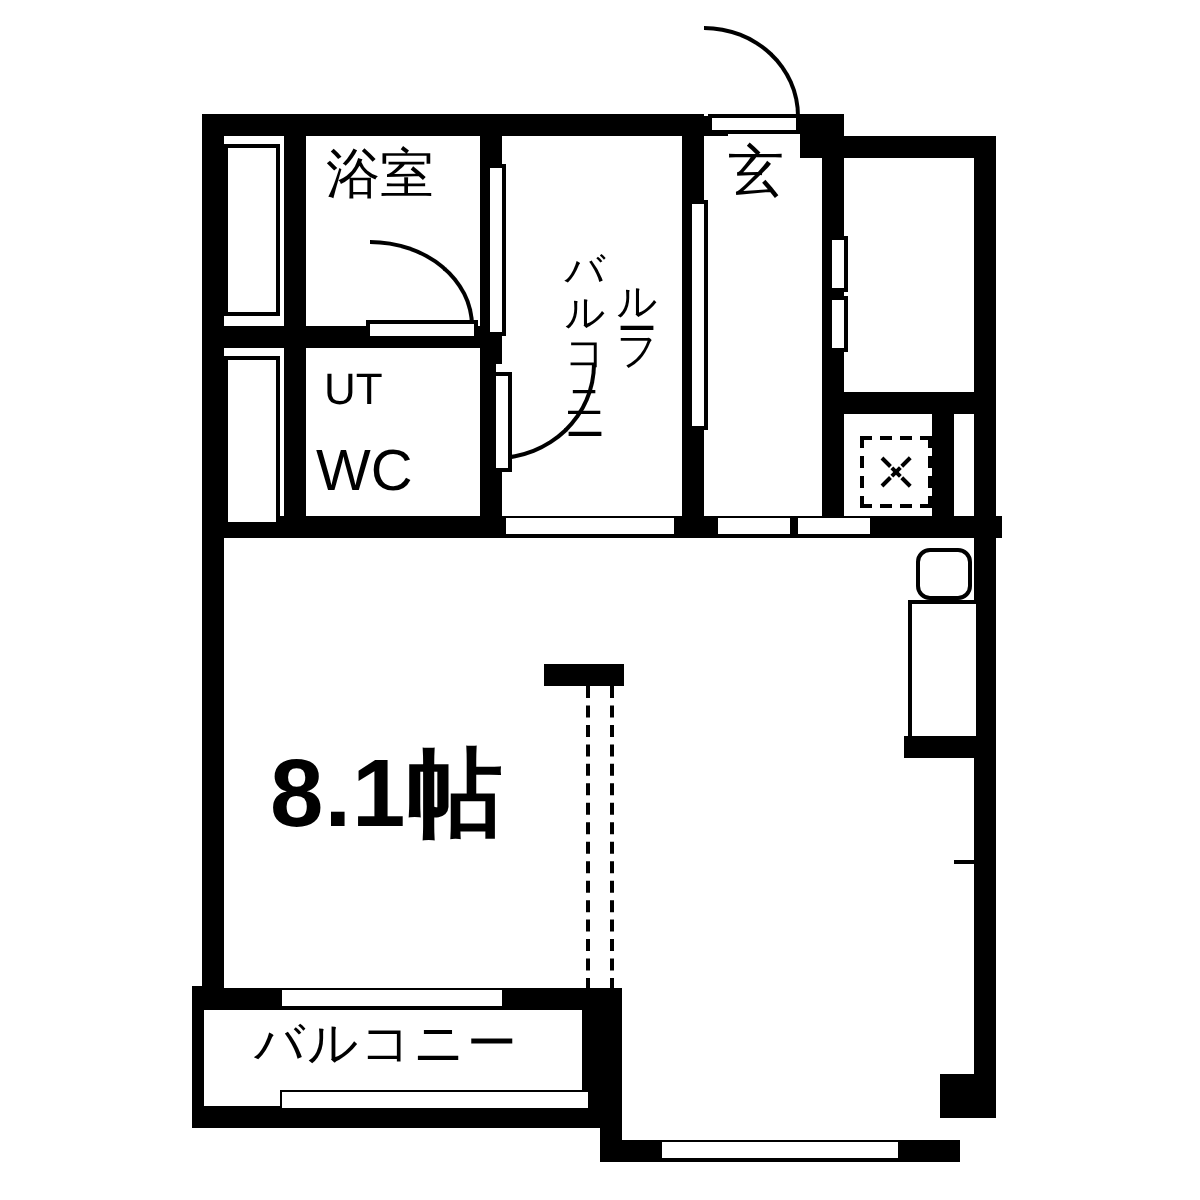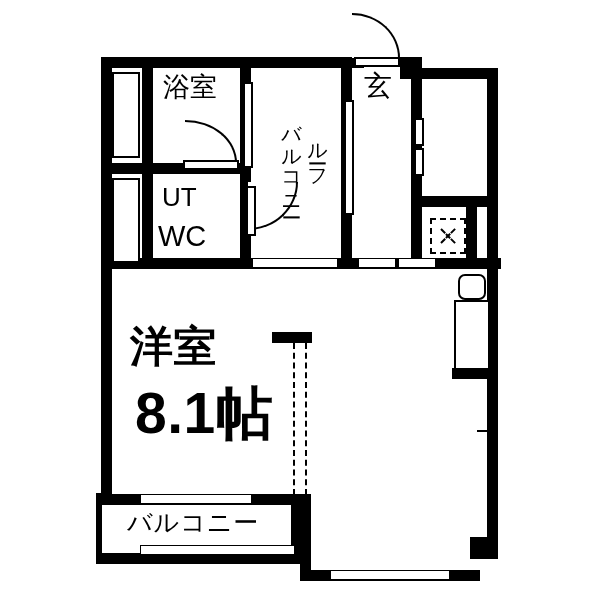--- a/index.html
+++ b/index.html
@@ -187,31 +187,30 @@
   <div class="dashed-v" style="left:305px; top:343px; height:152px;"></div>
 
   <div class="washer" style="left:430px; top:218px; width:36px; height:36px;"></div>
 
   <div class="fixture fixture-round" style="left:458px; top:274px; width:28px; height:26px;"></div>
   <div class="fixture" style="left:454px; top:300px; width:36px; height:70px;"></div>
   <div class="wall" style="left:452px; top:368px; width:46px; height:11px;"></div>
 
   <div class="label label-lite" style="left:163px; top:74px; font-size:27px;">浴室</div>
 
-  <div class="label label-lite" style="left:162px; top:184px; font-size:26px;">UT</div>
+  <div class="label label-lite" style="left:162px; top:184px; font-size:22px;">UT</div>
 
   <div class="label label-lite" style="left:158px; top:222px; font-size:29px;">WC</div>
 
   <div class="vlabel" style="left:281px; top:112px; font-size:20px;">バルコニー</div>
 
   <div class="vlabel" style="left:307px; top:130px; font-size:20px;">ルーフ</div>
 
   <div class="label label-lite" style="left:364px; top:72px; font-size:28px;">玄</div>
 
-  <div class="label label-bold" style="left:130px; top:325px; font-size:43px;">洋室</div>
-
-  <div class="label label-bold" style="left:135px; top:385px; font-size:57px;">8.1帖</div>
+
+  <div class="label label-bold" style="left:135px; top:374px; font-size:48px;">8.1帖</div>
 
 
 
   <div class="label label-lite" style="left:127px; top:510px; font-size:25px; letter-spacing:1px;">バルコニー</div>
 
 </div>
 
 </body></html>

